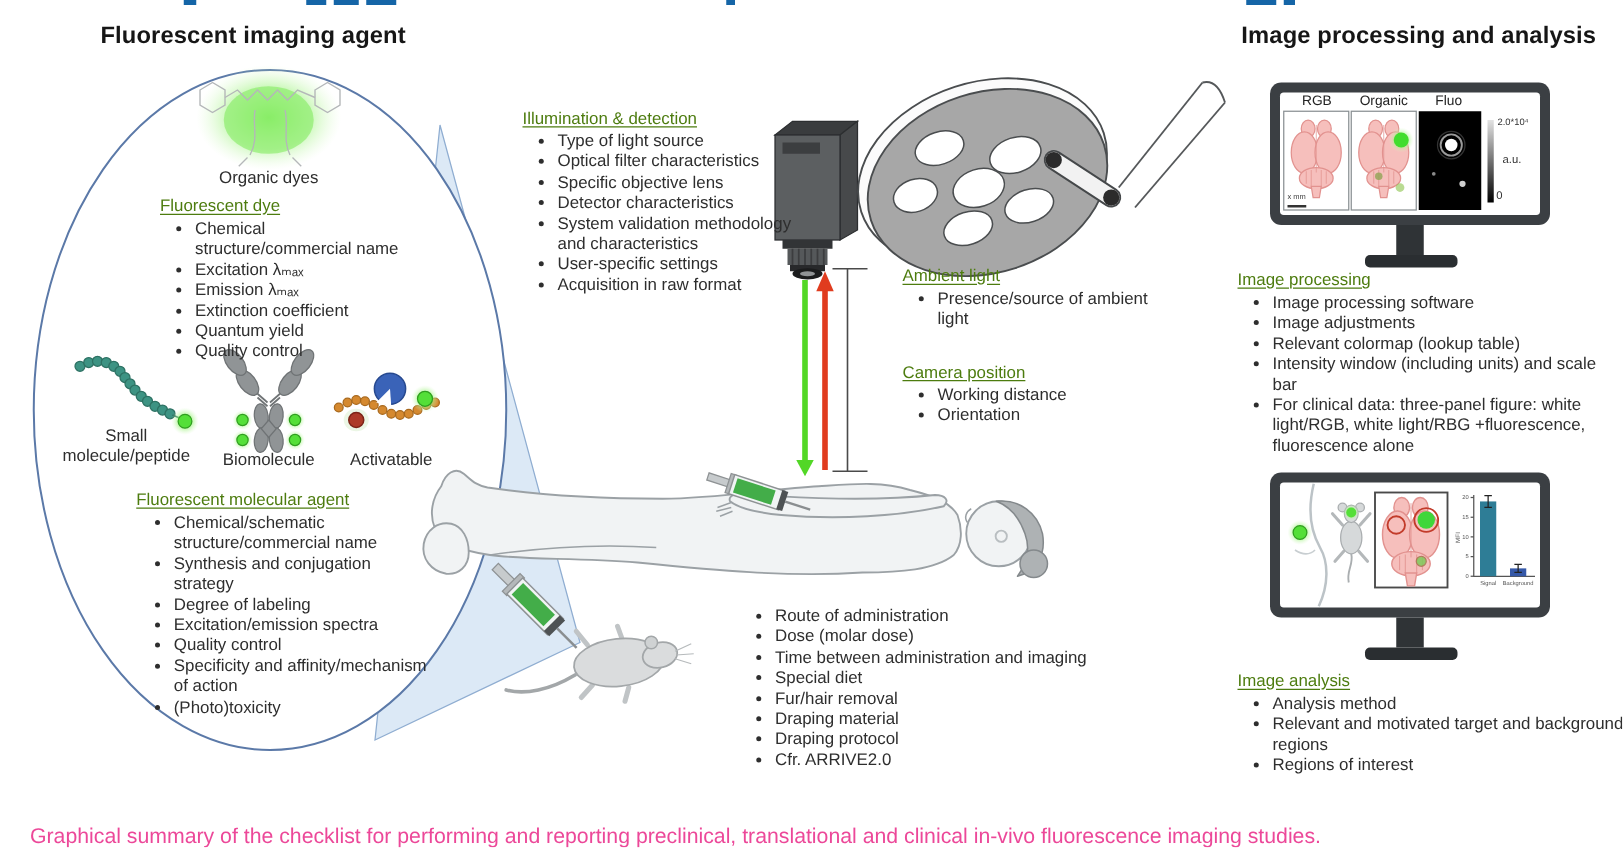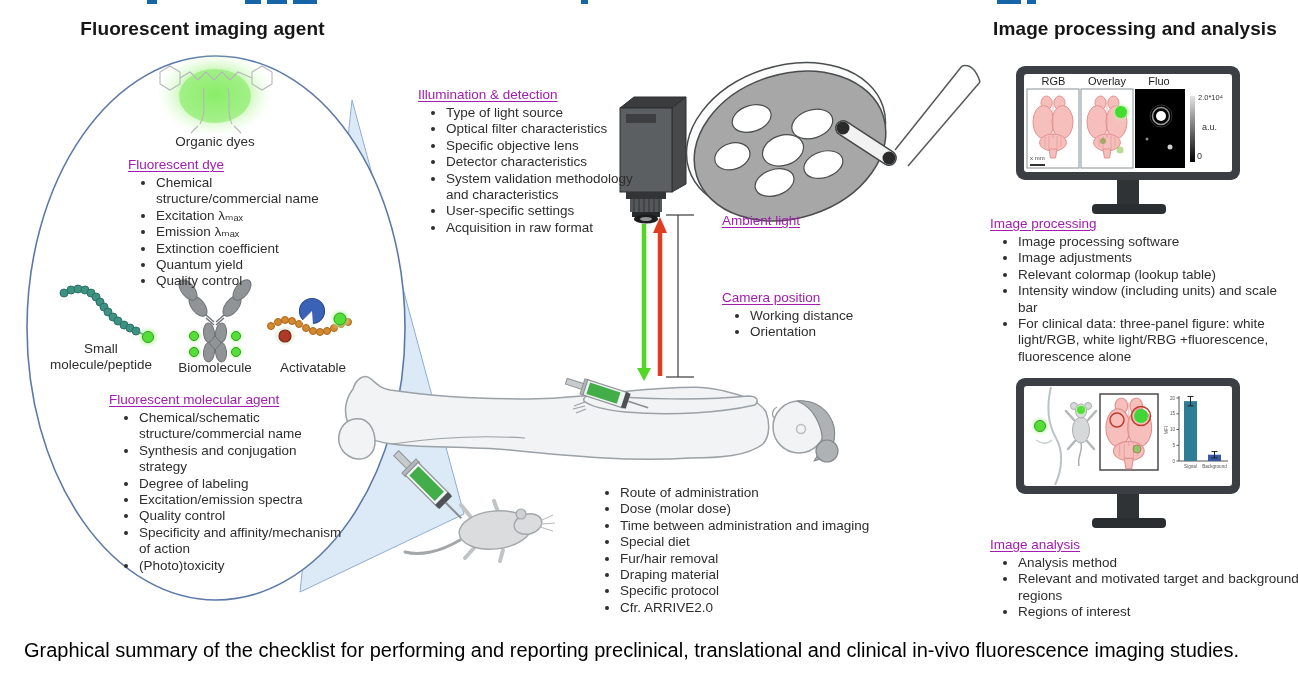--- a/index.html
+++ b/index.html
@@ -1,31 +1,31 @@
 <!DOCTYPE html>
 <html><head>
 <meta charset="utf-8">
 <style>
   html,body{margin:0;padding:0;background:#fff;}
   #fig{position:relative;width:1298px;height:678px;background:#fff;overflow:hidden;
        font-family:"Liberation Sans","DejaVu Sans",sans-serif;color:#2e2e2e;}
   .frag{position:absolute;top:0;height:4px;background:#1565a7;}
   .coltitle{position:absolute;font-size:19px;font-weight:bold;color:#161616;text-align:center;letter-spacing:.1px;}
-  .uh{position:absolute;font-size:13.5px;color:#a21caf;text-decoration:underline;text-underline-offset:2px;white-space:nowrap;}
+  .uh{position:absolute;font-size:13.5px;color:#4d7c0f;text-decoration:underline;text-underline-offset:2px;white-space:nowrap;}
   .bl{position:absolute;font-size:13.5px;line-height:16.4px;color:#2e2e2e;margin:0;padding-left:28px;list-style:disc outside;}
   .bl li{padding:0;margin:0;}
   .lbl{position:absolute;font-size:13.5px;line-height:16.4px;color:#2e2e2e;text-align:center;}
   .art{position:absolute;left:0;top:0;z-index:1;}
   .txt{position:absolute;z-index:3;}
   .panel-labels{position:absolute;left:1027px;top:75px;width:160px;display:flex;z-index:3;}
   .panel-labels span{display:block;font-size:11px;color:#222;text-align:center;}
   .cbl{position:absolute;z-index:3;color:#333;}
   .scalebar-txt{position:absolute;left:1030px;top:155px;font-size:6px;color:#444;z-index:3;}
   .scalebar-line{position:absolute;left:1030px;top:164px;width:15px;height:2px;background:#333;z-index:3;}
-  .caption{position:absolute;left:24px;top:639px;font-size:20px;color:#000000;z-index:3;}
+  .caption{position:absolute;left:24px;top:659px;font-size:17px;color:#ec4899;z-index:3;}
 </style>
 </head>
 <body>
 
 <div id="fig">
 
   <div class="frag" style="left:147px;width:10px;"></div>
   <div class="frag" style="left:245px;width:16px;"></div>
   <div class="frag" style="left:267px;width:20px;"></div>
   <div class="frag" style="left:293px;width:24px;"></div>
@@ -376,41 +376,44 @@
       <li>Type of light source</li>
       <li>Optical filter characteristics</li>
       <li>Specific objective lens</li>
       <li>Detector characteristics</li>
       <li>System validation methodology and characteristics</li>
       <li>User-specific settings</li>
       <li>Acquisition in raw format</li>
     </ul>
 
   <div class="uh txt" style="left:722px;top:213px;">Ambient light</div>
+  <ul class="bl txt" style="left:722px;top:231px;width:178px;">
+      <li>Presence/source of ambient light</li>
+    </ul>
 
   <div class="uh txt" style="left:722px;top:290px;">Camera position</div>
   <ul class="bl txt" style="left:722px;top:308px;width:178px;">
       <li>Working distance</li>
       <li>Orientation</li>
     </ul>
 
   <ul class="bl txt" style="left:592px;top:485px;width:358px;">
       <li>Route of administration</li>
       <li>Dose (molar dose)</li>
       <li>Time between administration and imaging</li>
       <li>Special diet</li>
       <li>Fur/hair removal</li>
       <li>Draping material</li>
-      <li>Specific protocol</li>
+      <li>Draping protocol</li>
       <li>Cfr. ARRIVE2.0</li>
     </ul>
 
   <div class="panel-labels">
     <span style="width:53px;">RGB</span>
-    <span style="width:54px;">Overlay</span>
+    <span style="width:54px;">Organic</span>
     <span style="width:50px;">Fluo</span>
   </div>
   <div class="cbl" style="left:1198px;top:93px;font-size:7.5px;">2.0*10⁴</div>
   <div class="cbl" style="left:1202px;top:122px;font-size:9px;">a.u.</div>
   <div class="cbl" style="left:1197px;top:151px;font-size:9px;">0</div>
   <div class="scalebar-txt">x mm</div>
   <div class="scalebar-line"></div>
 
   <div class="uh txt" style="left:990px;top:216px;">Image processing</div>
   <ul class="bl txt" style="left:990px;top:234px;width:282px;">

